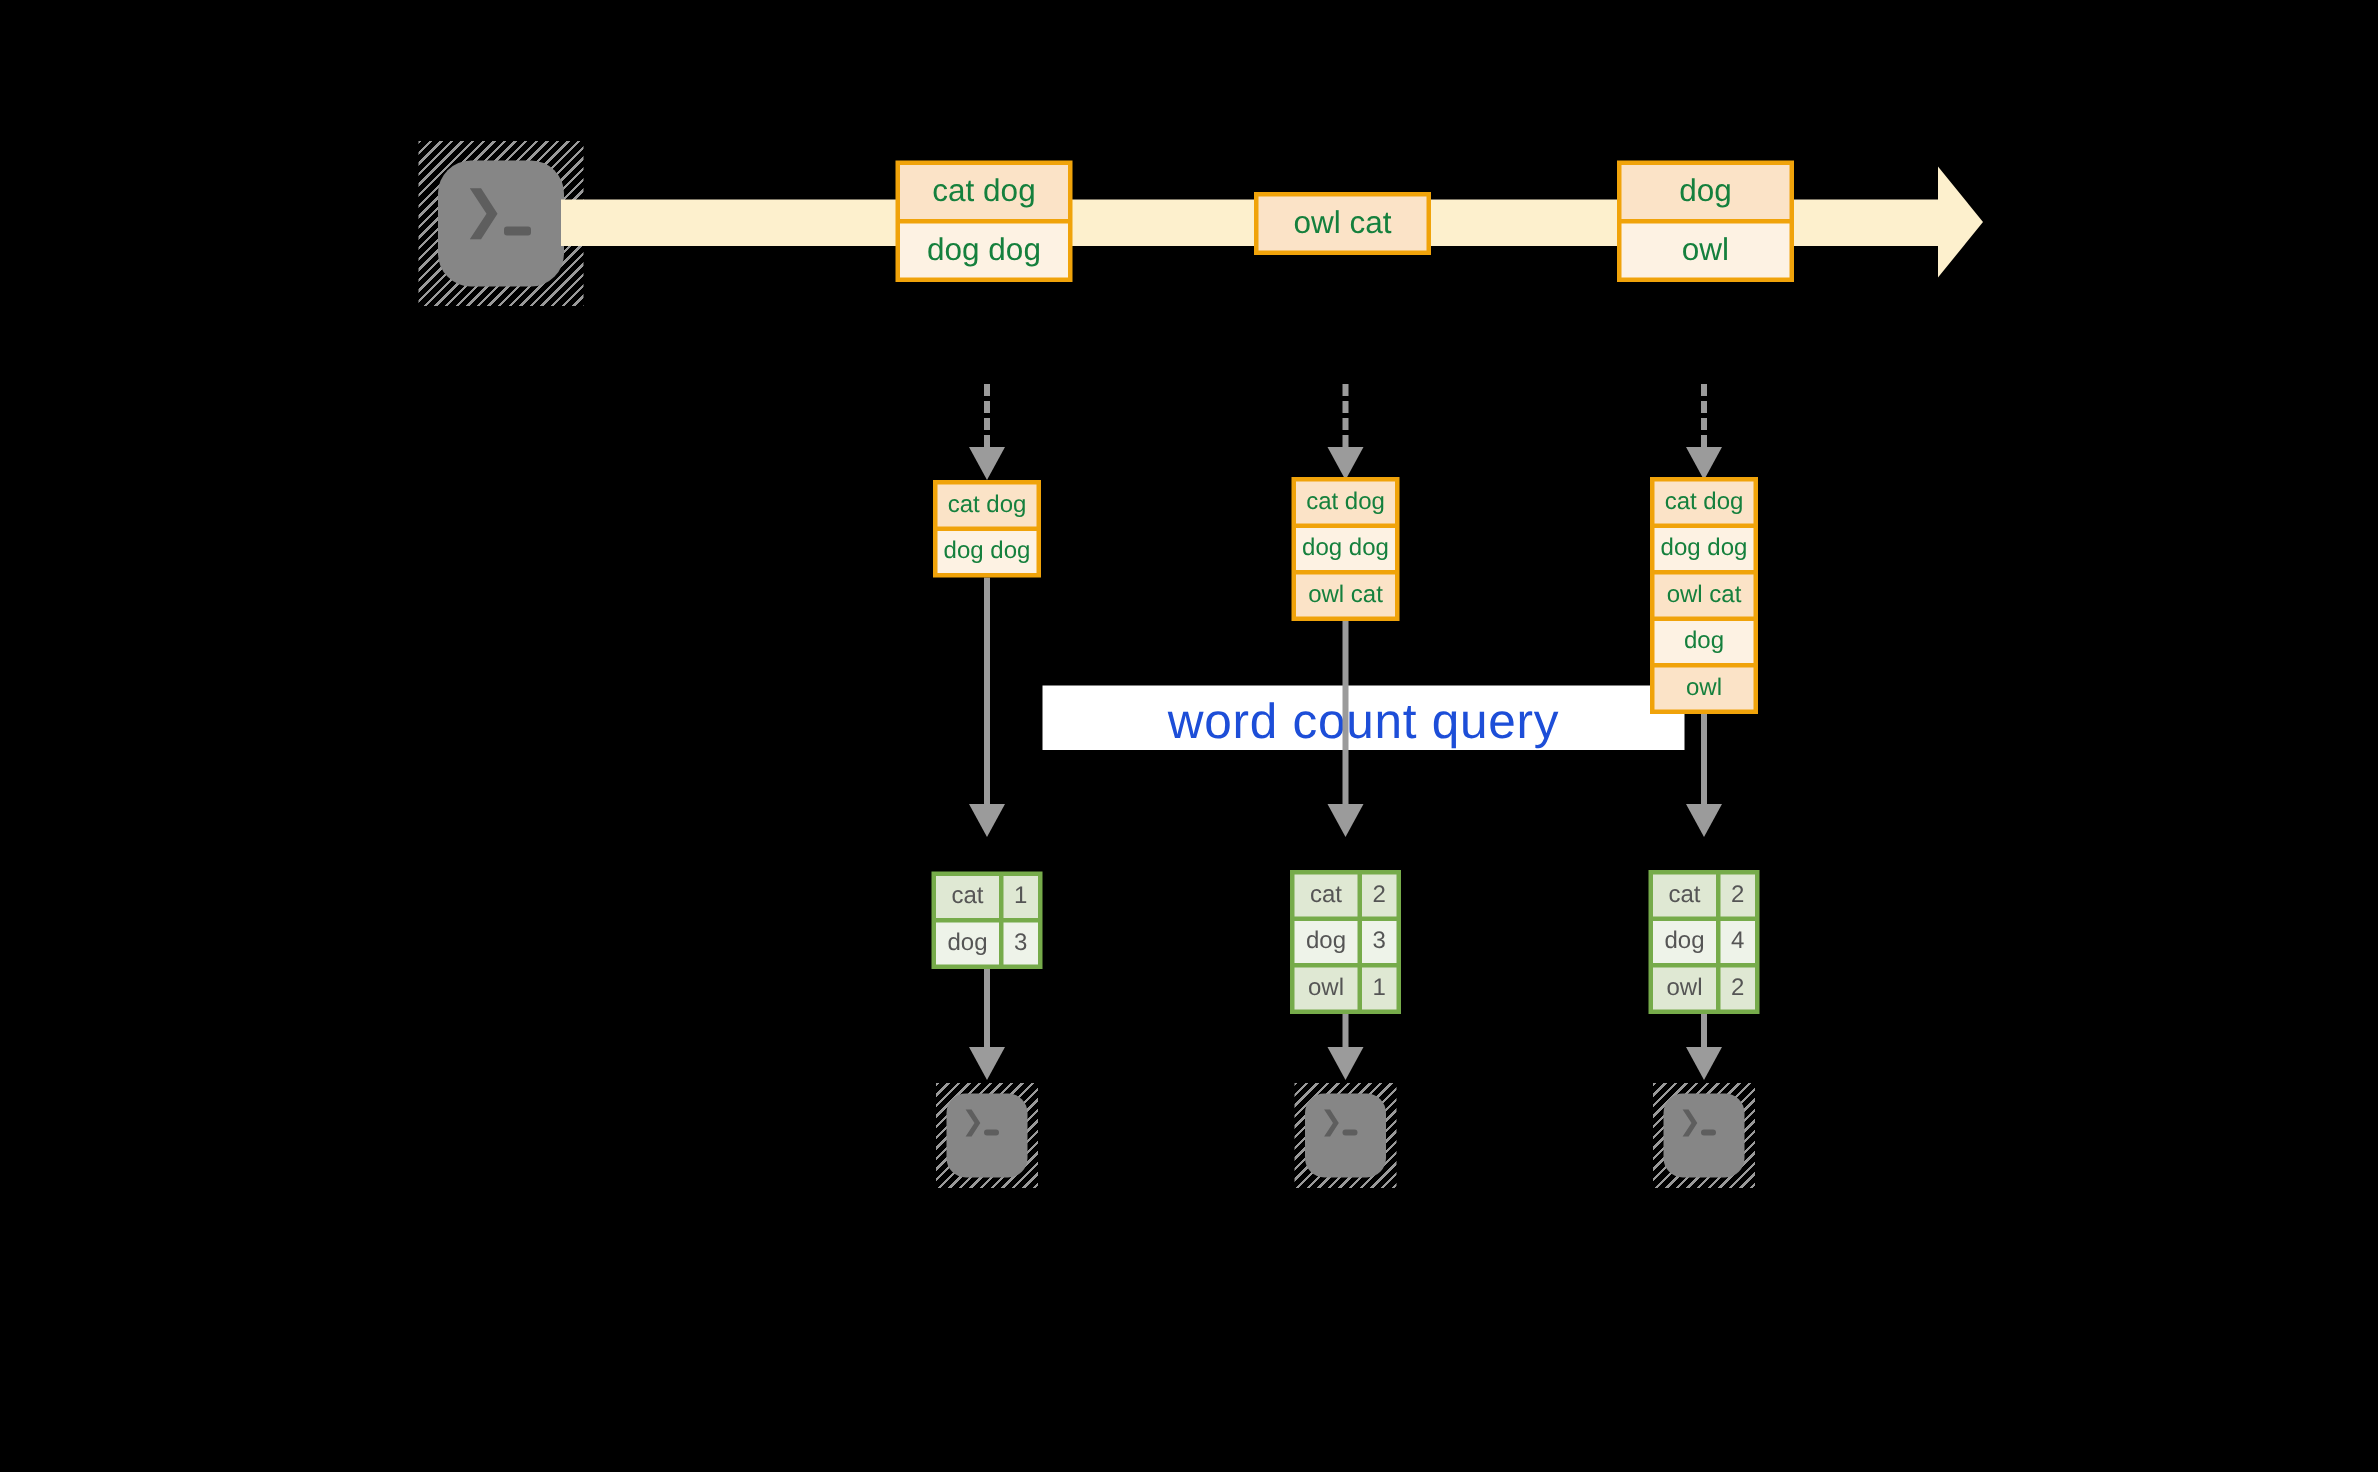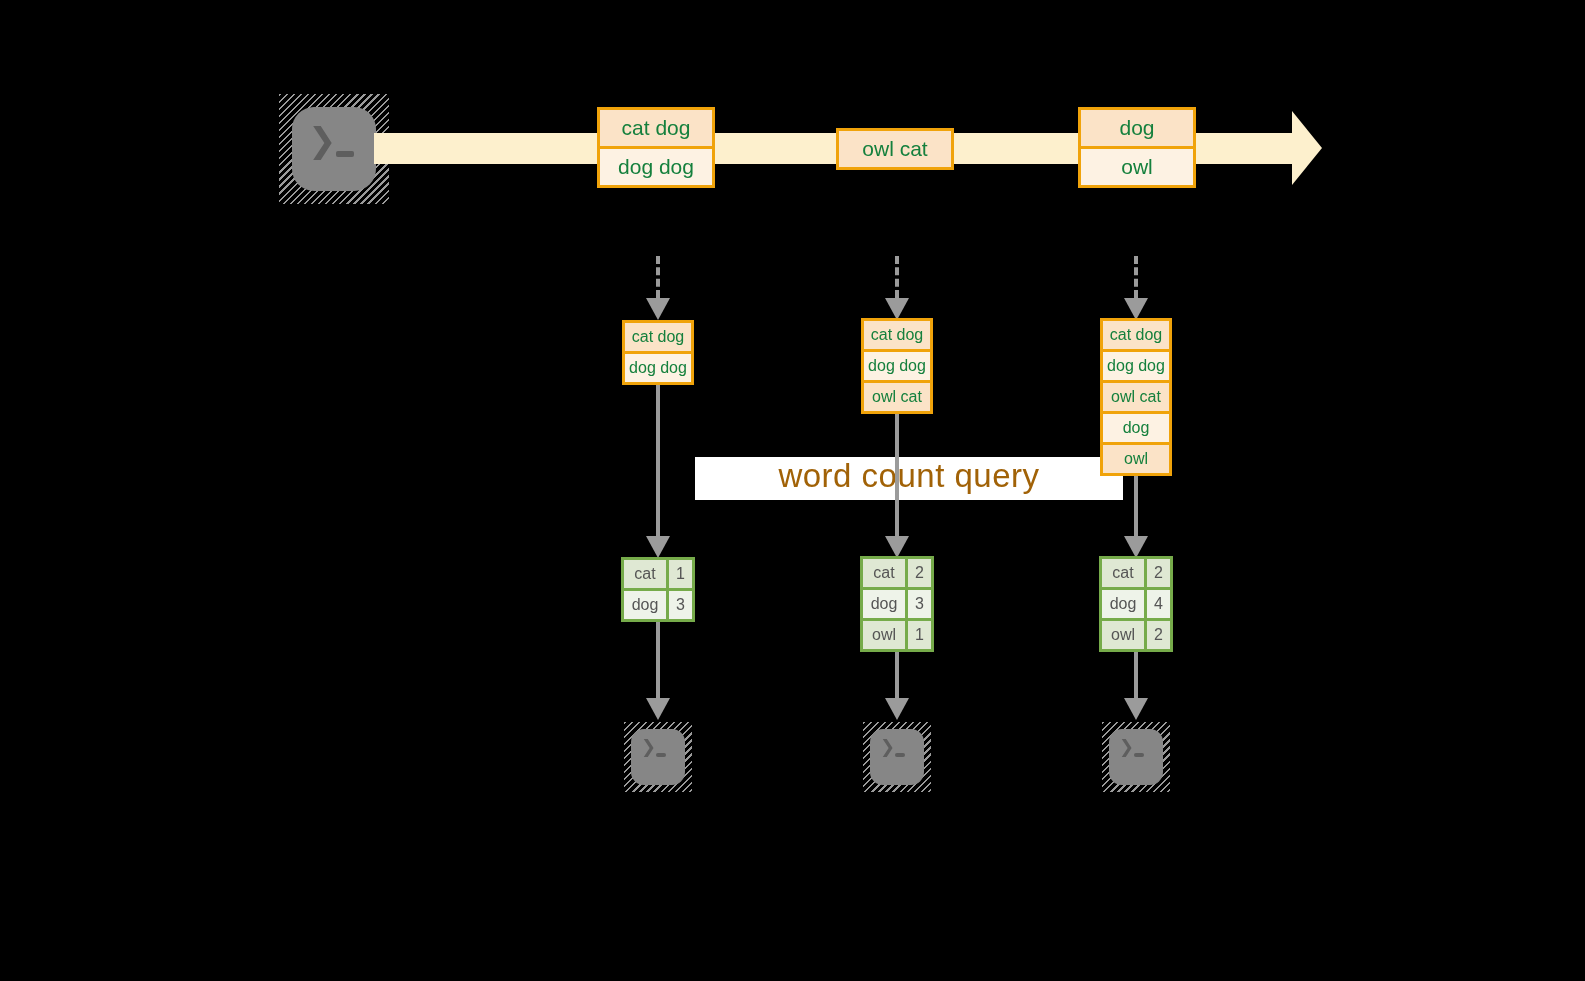--- a/index.html
+++ b/index.html
@@ -53,28 +53,28 @@
   .dash-line { position:absolute; width:0; border-left:4px dashed #9b9b9b; z-index:4; }
   .solid-line { position:absolute; width:4px; background:#9b9b9b; z-index:4; }
   .arrow-down {
     position:absolute; width:0; height:0; z-index:4;
     border-left:12px solid transparent; border-right:12px solid transparent; border-top:22px solid #9b9b9b;
   }
 
   
   .banner {
     position:absolute; left:695px; top:457px; width:428px; height:43px; background:#ffffff; z-index:3;
-    display:flex; align-items:flex-start; justify-content:center;
-    font-size:33px; color:#a16207; letter-spacing:0.5px;
+    display:flex; align-items:flex-end; justify-content:center;
+    font-size:33px; color:#1d4ed8; letter-spacing:0.5px;
   }
 
   
   .gtable {
     position:absolute; background:#76ab4a; padding:3px; z-index:5;
-    display:grid; grid-template-columns:42px 23px; gap:3px; box-sizing:content-box;
+    display:grid; grid-template-columns:42px 23px; gap:3px; box-sizing:content-box;margin-top:24px;
   }
   .gcell { height:28px; display:flex; align-items:center; justify-content:center; font-size:16px; color:#555555; }
   .g-dark  { background:#dfe8d3; }
   .g-light { background:#eef3e9; }
 </style>
 </head>
 <body>
 
 <div class="canvas">
 

